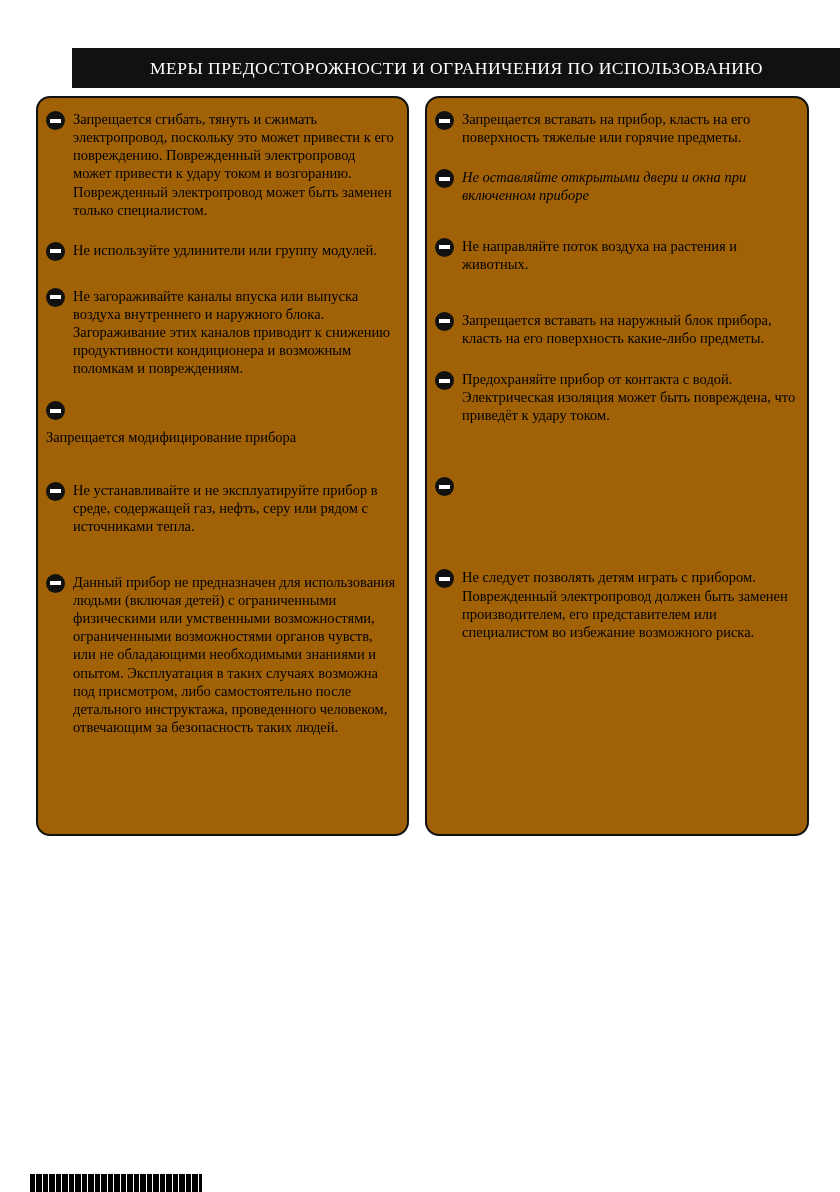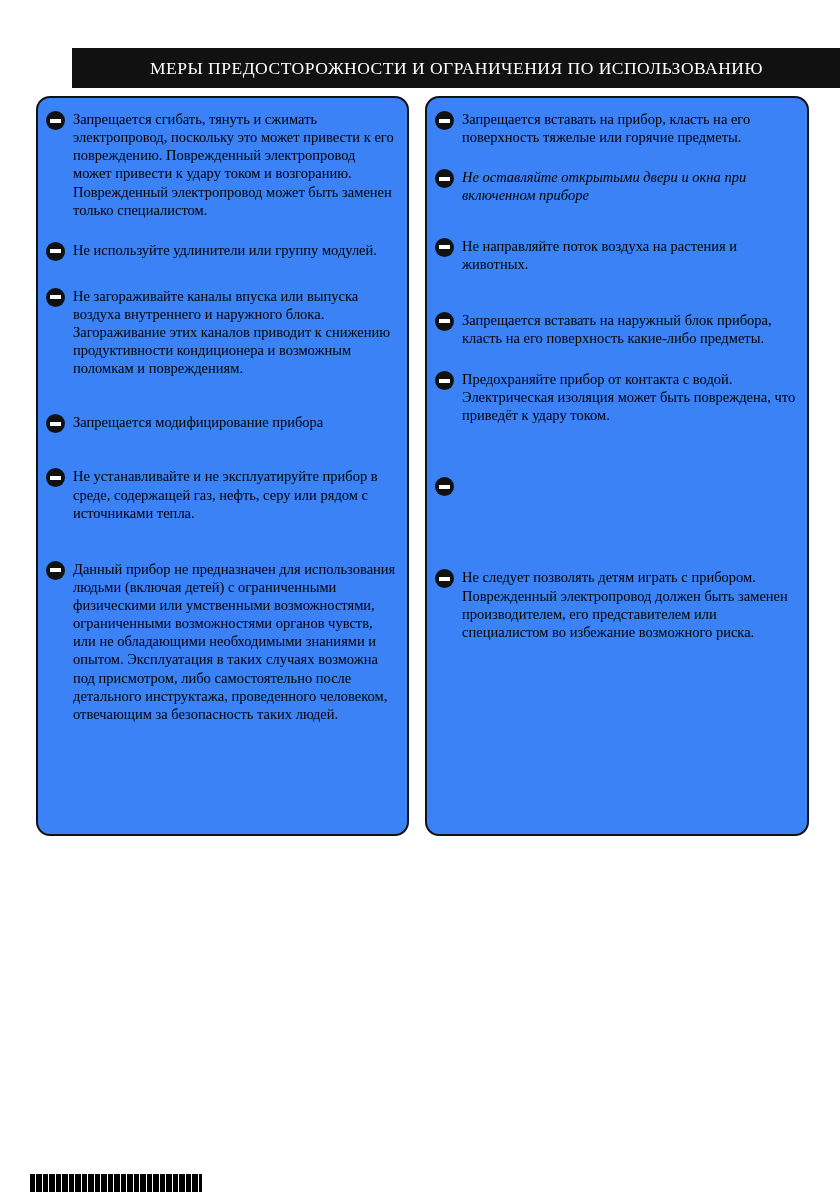--- a/index.html
+++ b/index.html
@@ -36,21 +36,21 @@
     position: absolute;
     left: 36px;
     top: 96px;
     display: flex;
     gap: 16px;
   }
   .warn-box {
     box-sizing: border-box;
     border: 2px solid #111111;
     border-radius: 14px;
-    background: #3b82f6;
+    background: #a16207;
     height: 740px;
     padding: 12px 10px 10px 8px;
     overflow: hidden;
   }
   .warn-box.left { width: 373px; }
   .warn-box.right { width: 384px; }
   .warn-item {
     display: flex;
     align-items: flex-start;
     gap: 8px;
@@ -73,21 +73,21 @@
     background: #ffffff;
   }
   .warn-text {
     font-size: 14.5px;
     line-height: 1.25;
   }
   
   .l2 { margin-top: 22px; }
   .l3 { margin-top: 38px; }
   .l4 { margin-top: 26px; }
-  .l5 { margin-top: 36px; }
+  .l5 { margin-top: 23px; flex-direction: column; }
   .l6 { margin-top: 34px; }
   .l7 { margin-top: 38px; }
   .r2 { margin-top: 22px; font-style: italic; }
   .r3 { margin-top: 32px; }
   .r4 { margin-top: 23px; }
   .r5 { margin-top: 38px; }
   .r6 { margin-top: 52px; }
   .r7 { margin-top: 72px; justify-content: flex-end; }
   .barcode {
     position: absolute;

